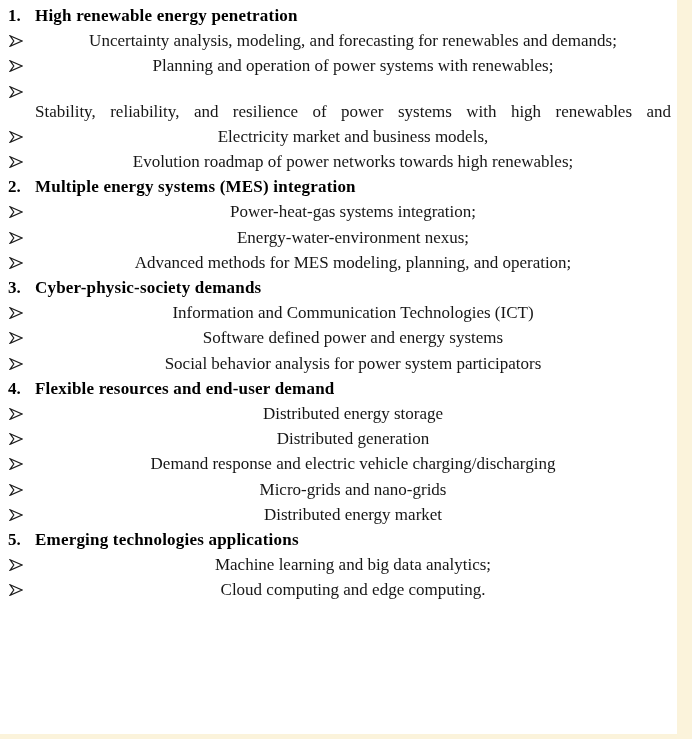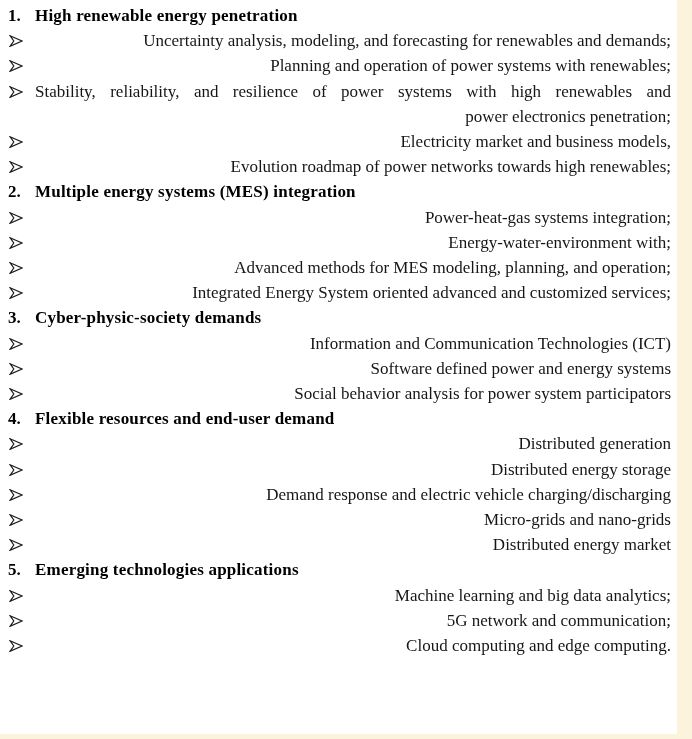--- a/index.html
+++ b/index.html
@@ -42,25 +42,26 @@
   }
   .title {
     flex: 1;
     letter-spacing: 0.2px;
   }
   .text {
     flex: 1;
     min-width: 0;
   }
   .line {
-    text-align: right;
+    text-align: center;
   }
   .line.jfull {
     text-align: justify;
     text-align-last: justify;
+    margin-top: 20px;
   }
   .bullet-svg {
     display: block;
     width: 14px;
     height: 12px;
     margin-top: 7px;
     margin-left: 1px;
   }
   .bullet-shape {
     fill: #ffffff;
@@ -116,21 +117,20 @@
         </div>
       </div>
       <div class="row item">
         <span class="marker">
           <svg viewBox="0 0 16 14" class="bullet-svg">
             <polygon points="1,0.8 15,7 1,13.2 5.4,7" class="bullet-shape"></polygon>
           </svg>
         </span>
         <div class="text">
           <div class="line jfull">Stability, reliability, and resilience of power systems with high renewables and</div>
-          <div class="line">power electronics penetration;</div>
         </div>
       </div>
       <div class="row item">
         <span class="marker">
           <svg viewBox="0 0 16 14" class="bullet-svg">
             <polygon points="1,0.8 15,7 1,13.2 5.4,7" class="bullet-shape"></polygon>
           </svg>
         </span>
         <div class="text">
           <div class="line">Electricity market and business models,</div>
@@ -160,41 +160,31 @@
           <div class="line">Power-heat-gas systems integration;</div>
         </div>
       </div>
       <div class="row item">
         <span class="marker">
           <svg viewBox="0 0 16 14" class="bullet-svg">
             <polygon points="1,0.8 15,7 1,13.2 5.4,7" class="bullet-shape"></polygon>
           </svg>
         </span>
         <div class="text">
-          <div class="line">Energy-water-environment with;</div>
+          <div class="line">Energy-water-environment nexus;</div>
         </div>
       </div>
       <div class="row item">
         <span class="marker">
           <svg viewBox="0 0 16 14" class="bullet-svg">
             <polygon points="1,0.8 15,7 1,13.2 5.4,7" class="bullet-shape"></polygon>
           </svg>
         </span>
         <div class="text">
           <div class="line">Advanced methods for MES modeling, planning, and operation;</div>
-        </div>
-      </div>
-      <div class="row item">
-        <span class="marker">
-          <svg viewBox="0 0 16 14" class="bullet-svg">
-            <polygon points="1,0.8 15,7 1,13.2 5.4,7" class="bullet-shape"></polygon>
-          </svg>
-        </span>
-        <div class="text">
-          <div class="line">Integrated Energy System oriented advanced and customized services;</div>
         </div>
       </div>
       <div class="row heading">
         <span class="marker">3.</span>
         <span class="title">Cyber-physic-society demands</span>
       </div>
       <div class="row item">
         <span class="marker">
           <svg viewBox="0 0 16 14" class="bullet-svg">
             <polygon points="1,0.8 15,7 1,13.2 5.4,7" class="bullet-shape"></polygon>
@@ -228,31 +218,31 @@
         <span class="marker">4.</span>
         <span class="title">Flexible resources and end-user demand</span>
       </div>
       <div class="row item">
         <span class="marker">
           <svg viewBox="0 0 16 14" class="bullet-svg">
             <polygon points="1,0.8 15,7 1,13.2 5.4,7" class="bullet-shape"></polygon>
           </svg>
         </span>
         <div class="text">
+          <div class="line">Distributed energy storage</div>
+        </div>
+      </div>
+      <div class="row item">
+        <span class="marker">
+          <svg viewBox="0 0 16 14" class="bullet-svg">
+            <polygon points="1,0.8 15,7 1,13.2 5.4,7" class="bullet-shape"></polygon>
+          </svg>
+        </span>
+        <div class="text">
           <div class="line">Distributed generation</div>
-        </div>
-      </div>
-      <div class="row item">
-        <span class="marker">
-          <svg viewBox="0 0 16 14" class="bullet-svg">
-            <polygon points="1,0.8 15,7 1,13.2 5.4,7" class="bullet-shape"></polygon>
-          </svg>
-        </span>
-        <div class="text">
-          <div class="line">Distributed energy storage</div>
         </div>
       </div>
       <div class="row item">
         <span class="marker">
           <svg viewBox="0 0 16 14" class="bullet-svg">
             <polygon points="1,0.8 15,7 1,13.2 5.4,7" class="bullet-shape"></polygon>
           </svg>
         </span>
         <div class="text">
           <div class="line">Demand response and electric vehicle charging/discharging</div>
@@ -283,30 +273,20 @@
         <span class="title">Emerging technologies applications</span>
       </div>
       <div class="row item">
         <span class="marker">
           <svg viewBox="0 0 16 14" class="bullet-svg">
             <polygon points="1,0.8 15,7 1,13.2 5.4,7" class="bullet-shape"></polygon>
           </svg>
         </span>
         <div class="text">
           <div class="line">Machine learning and big data analytics;</div>
-        </div>
-      </div>
-      <div class="row item">
-        <span class="marker">
-          <svg viewBox="0 0 16 14" class="bullet-svg">
-            <polygon points="1,0.8 15,7 1,13.2 5.4,7" class="bullet-shape"></polygon>
-          </svg>
-        </span>
-        <div class="text">
-          <div class="line">5G network and communication;</div>
         </div>
       </div>
       <div class="row item">
         <span class="marker">
           <svg viewBox="0 0 16 14" class="bullet-svg">
             <polygon points="1,0.8 15,7 1,13.2 5.4,7" class="bullet-shape"></polygon>
           </svg>
         </span>
         <div class="text">
           <div class="line">Cloud computing and edge computing.</div>

